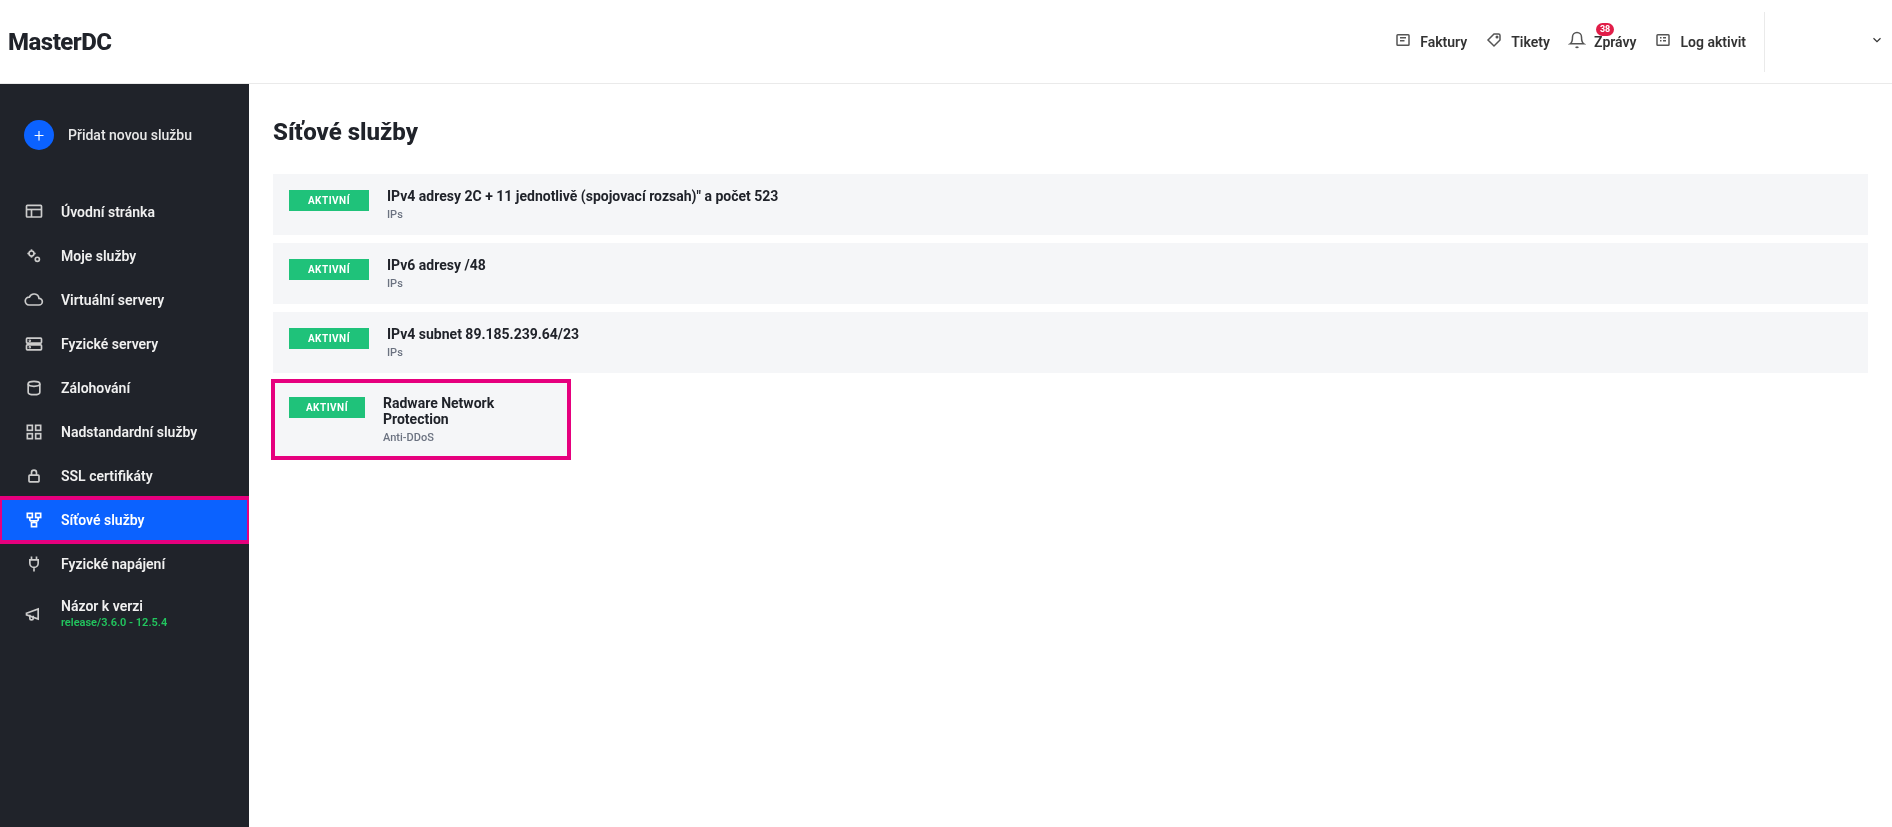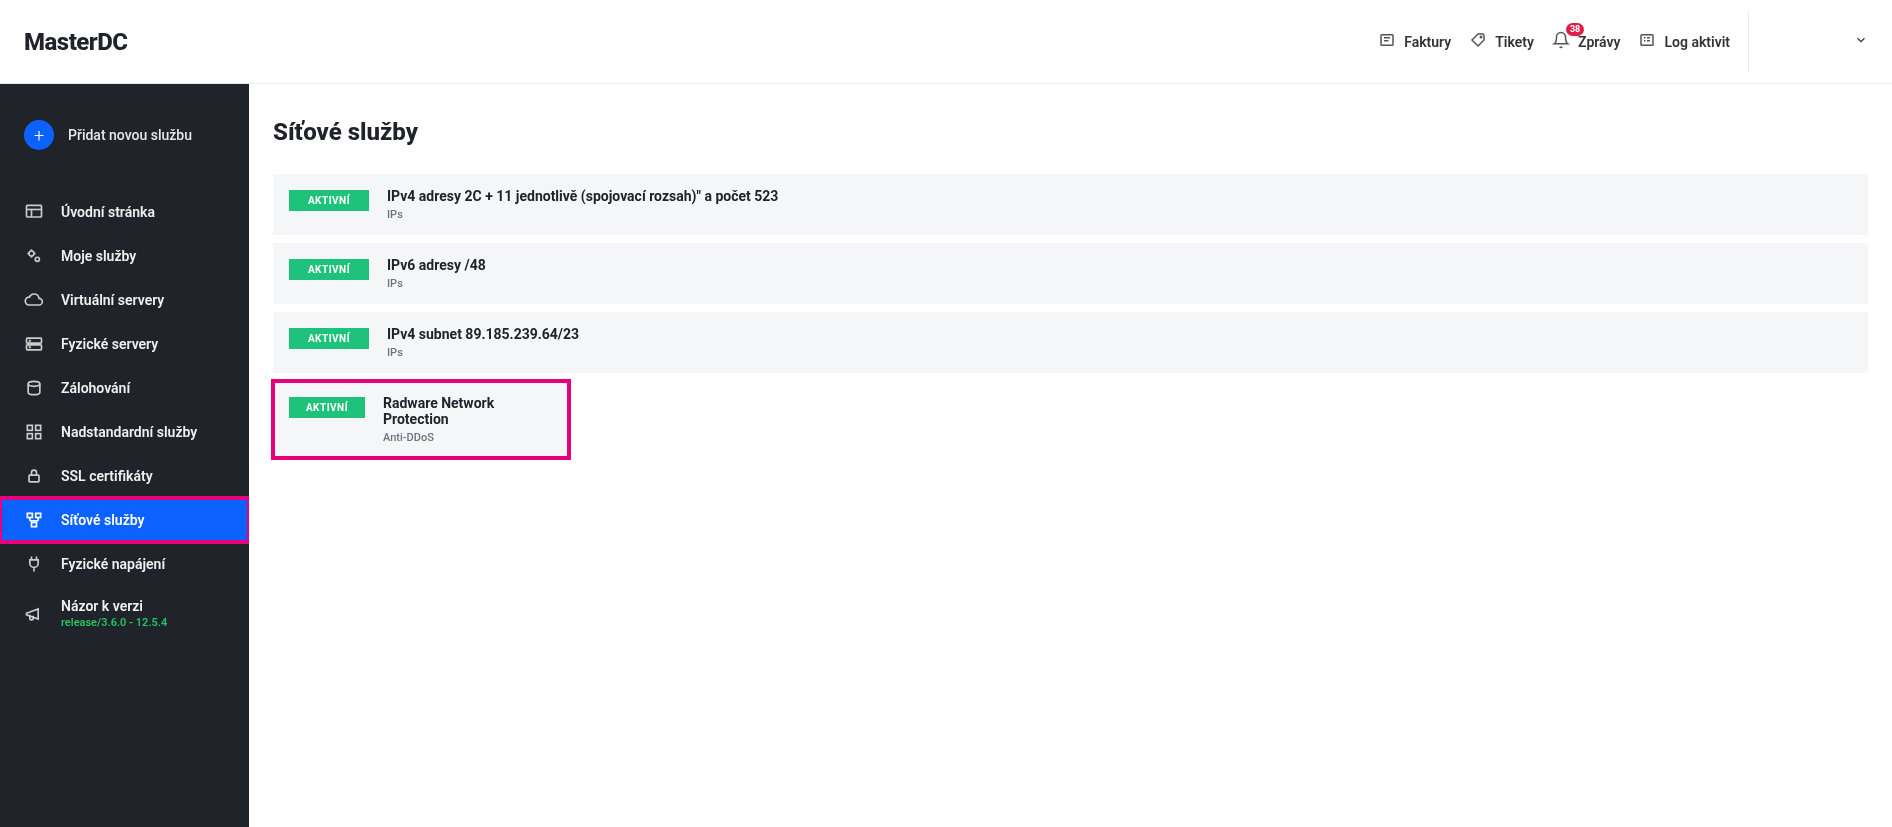--- a/index.html
+++ b/index.html
@@ -10,21 +10,21 @@
   height: 827px;
   overflow: hidden;
 }
 
 
 .topbar {
   display: flex;
   align-items: center;
   justify-content: space-between;
   height: 84px;
-  padding: 0 24px;
+  padding: 0 8px;
   border-bottom: 1px solid #eaeaea;
   background: #fff;
 }
 .logo {
   font-size: 24px;
   font-weight: 800;
   color: #20232a;
   letter-spacing: -0.5px;
 }
 .nav-right {
@@ -39,21 +39,21 @@
   color: #333;
   font-size: 14px;
   font-weight: 600;
   cursor: pointer;
   position: relative;
 }
 .nav-link svg { width: 18px; height: 18px; }
 .badge {
   position: absolute;
   top: -8px;
-  left: 14px;
+  left: 28px;
   background: #e11d48;
   color: #fff;
   font-size: 9px;
   font-weight: 700;
   padding: 1px 4px;
   border-radius: 8px;
   line-height: 1.2;
 }
 .user-box {
   display: flex;

